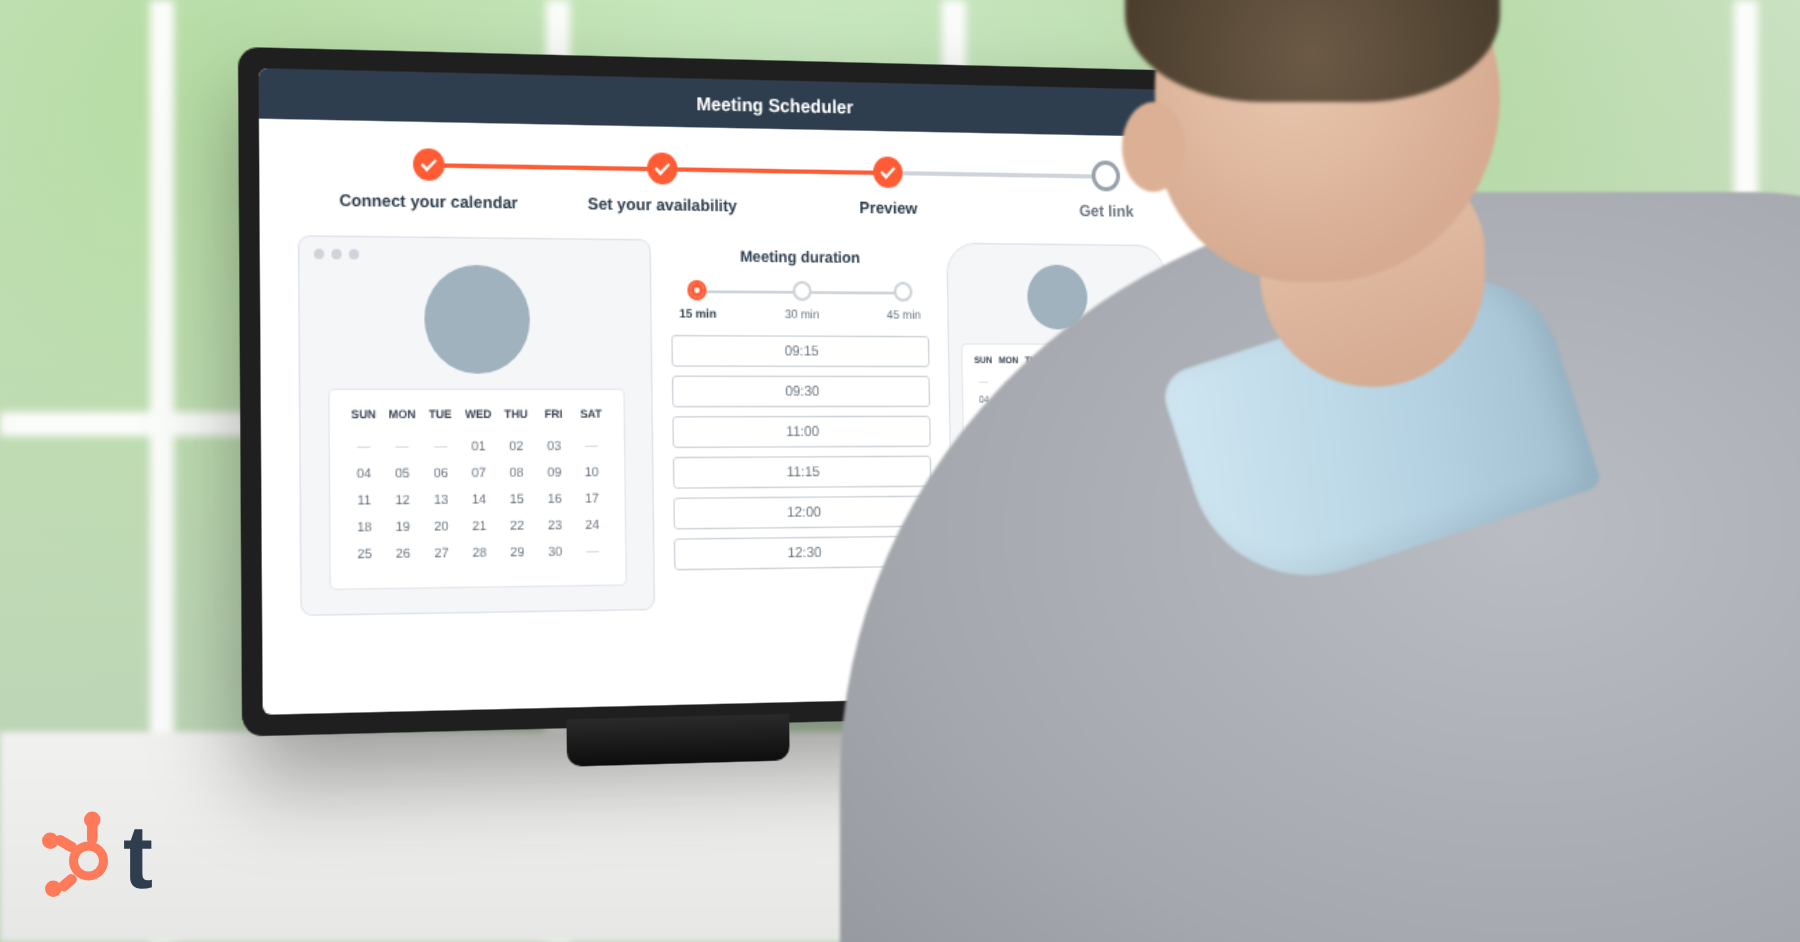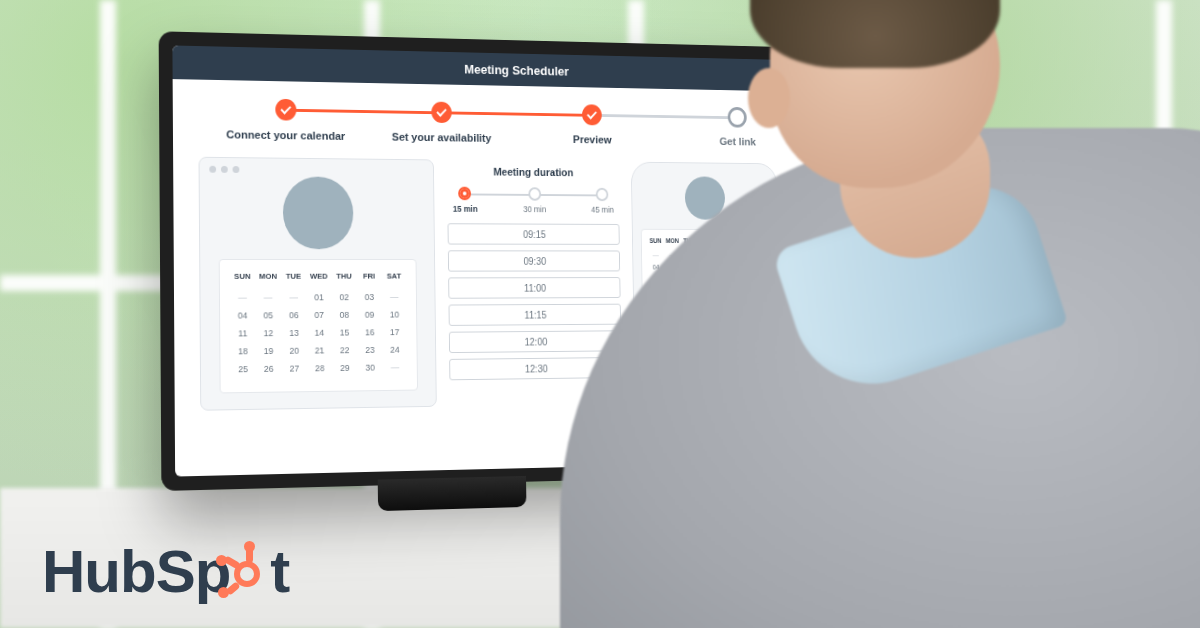--- a/index.html
+++ b/index.html
@@ -416,21 +416,20 @@
   <div class="person">
     <div class="shoulder"></div>
     <div class="collar"></div>
     <div class="neck"></div>
     <div class="head"></div>
     <div class="ear"></div>
     <div class="hair"></div>
   </div>
 
   <div class="logo">
-    <span>HubSp</span>
       <span class="sprocket">
       <span class="ring"></span>
       <span class="spoke s1"></span>
         <span class="spoke s2"></span>
         <span class="spoke s3"></span>
       <span class="b1"></span>
         <span class="b2"></span>
         <span class="b3"></span>
     </span>
       <span>t</span>

